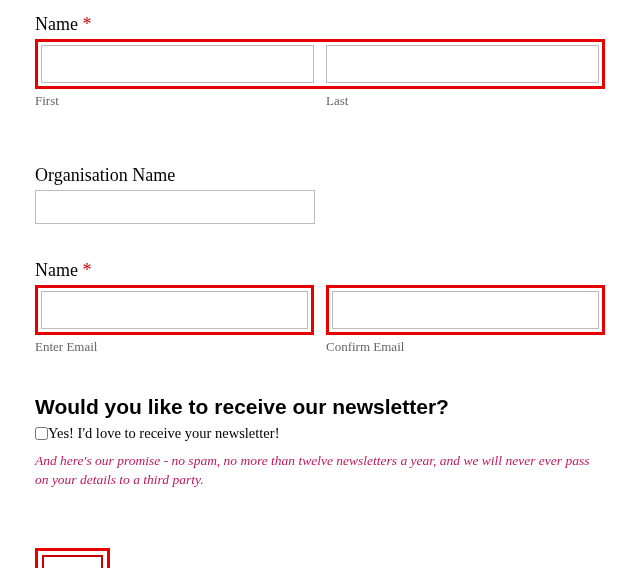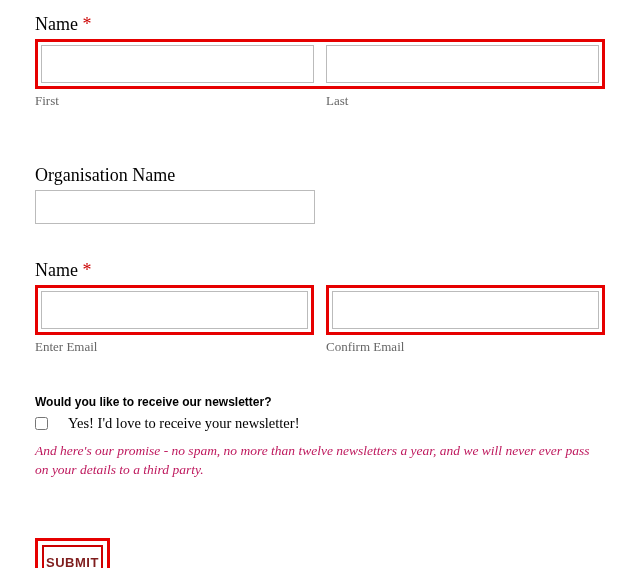--- a/index.html
+++ b/index.html
@@ -50,21 +50,21 @@
       margin-top: 4px;
       display: block;
     }
     .single-input input[type="text"] {
       width: 280px;
       height: 34px;
     }
     .checkbox-row {
       display: flex;
       align-items: center;
-      gap: 20px;
+      gap: 0;
       margin-top: 6px;
     }
     .checkbox-row label {
       font-size: 14.5px;
     }
     .promise-text {
       font-style: italic;
       color: #be185d;
       font-size: 13.5px;
       line-height: 1.4;
@@ -142,21 +142,21 @@
       <div class="highlight-box">
         <input type="text" style="">
       </div>
       <span class="sublabel">Confirm Email</span>
     </div>
   </div>
 </div>
 
 
 <div class="field-group" style="margin-top:40px;">
-  <label class="field-label" style="font-weight:bold; font-size:12px; font-family: Arial, sans-serif;">Would you like to receive our newsletter?</label>
+  <label class="field-label" style="font-weight:bold; font-size:21px; font-family: Arial, sans-serif;">Would you like to receive our newsletter?</label>
   <div class="checkbox-row">
     <input type="checkbox" style="">
     <label>Yes! I'd love to receive your newsletter!</label>
   </div>
   <p class="promise-text">And here's our promise - no spam, no more than twelve newsletters a year, and we will never ever pass on your details to a third party.</p>
 </div>
 
 
 <div class="submit-wrap">
   <button class="submit-btn">SUBMIT</button>

